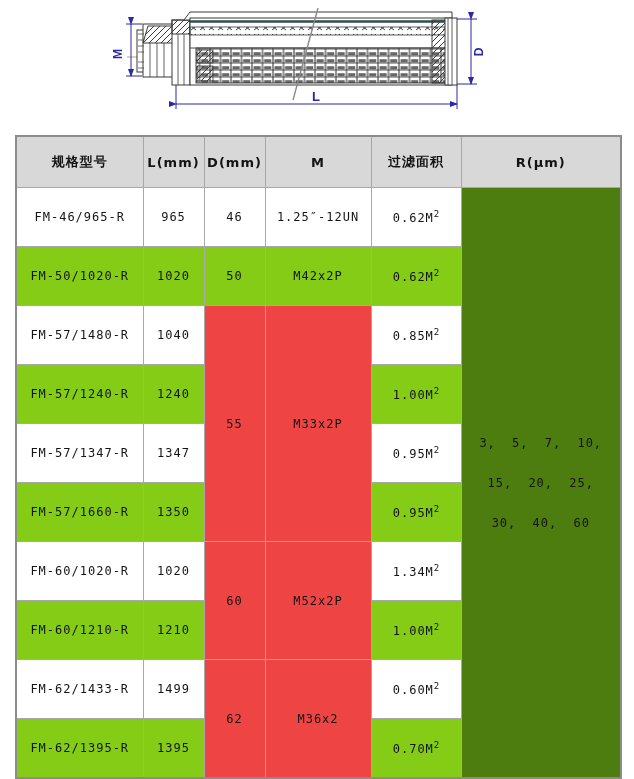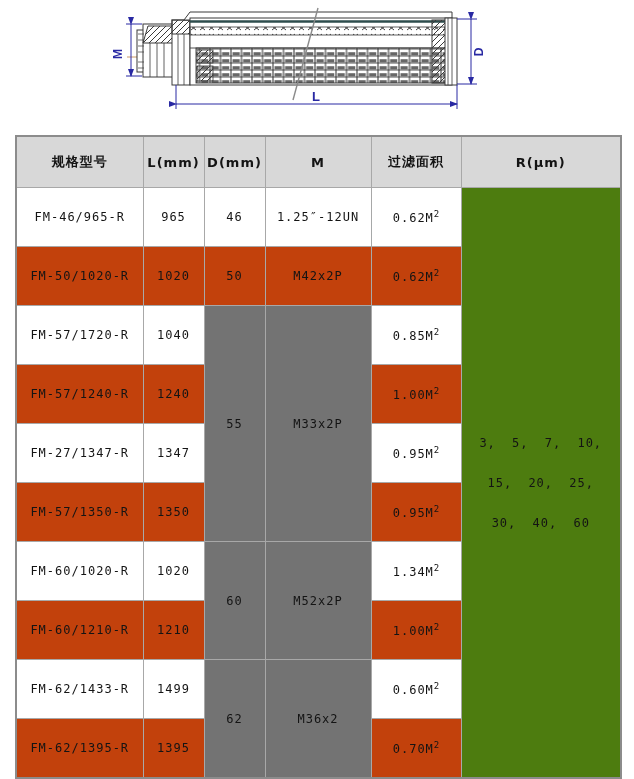--- a/index.html
+++ b/index.html
@@ -27,22 +27,22 @@
   table.spec th{
     height:50px;background:#d8d8d8;
     font-family:"DejaVu Sans","Liberation Sans",sans-serif;
     font-weight:bold;font-size:13px;letter-spacing:1px;
   }
   table.spec td{
     height:58px;
     font-family:"DejaVu Sans Mono","Liberation Mono",monospace;
     font-size:12px;letter-spacing:1px;margin-top:48px;
   }
-  tr.alt > td{background:#c2410c;}
-  td.merged{background:#737373;}
+  tr.alt > td{background:#84cc16;}
+  td.merged{background:#ef4444;}
   td sup{font-size:9px;letter-spacing:0;}
   td.r-cell{
     background:#4d7c0f;
     font-size:12px;line-height:40px;word-spacing:8px;letter-spacing:1px;
   }
   .r-line{white-space:nowrap;}
 </style>
 </head>
 <body>
 
@@ -157,38 +157,38 @@
       </td>
     </tr>
     <tr class="alt">
       <td>FM-50/1020-R</td>
       <td>1020</td>
       <td>50</td>
       <td>M42x2P</td>
       <td><span>0.62M</span><sup>2</sup></td>
     </tr>
     <tr>
-      <td>FM-57/1720-R</td>
+      <td>FM-57/1480-R</td>
       <td>1040</td>
       <td class="merged" rowspan="4">55</td>
       <td class="merged" rowspan="4">M33x2P</td>
       <td><span>0.85M</span><sup>2</sup></td>
     </tr>
     <tr class="alt">
       <td>FM-57/1240-R</td>
       <td>1240</td>
       <td><span>1.00M</span><sup>2</sup></td>
     </tr>
     <tr>
-      <td>FM-27/1347-R</td>
+      <td>FM-57/1347-R</td>
       <td>1347</td>
       <td><span>0.95M</span><sup>2</sup></td>
     </tr>
     <tr class="alt">
-      <td>FM-57/1350-R</td>
+      <td>FM-57/1660-R</td>
       <td>1350</td>
       <td><span>0.95M</span><sup>2</sup></td>
     </tr>
     <tr>
       <td>FM-60/1020-R</td>
       <td>1020</td>
       <td class="merged" rowspan="2">60</td>
       <td class="merged" rowspan="2">M52x2P</td>
       <td><span>1.34M</span><sup>2</sup></td>
     </tr>

